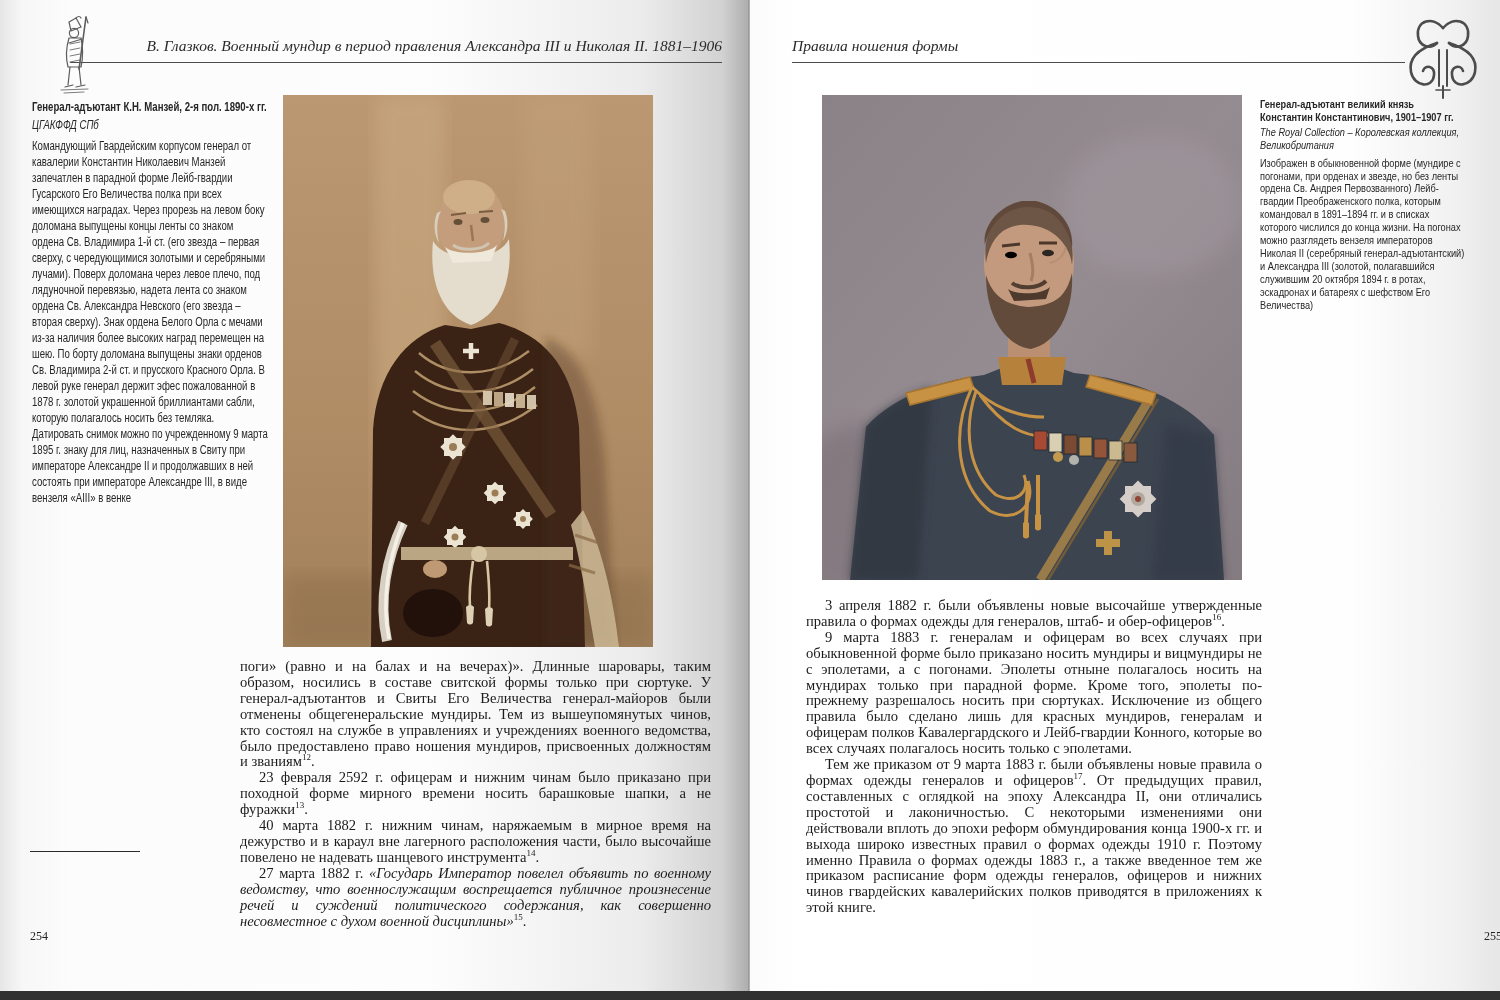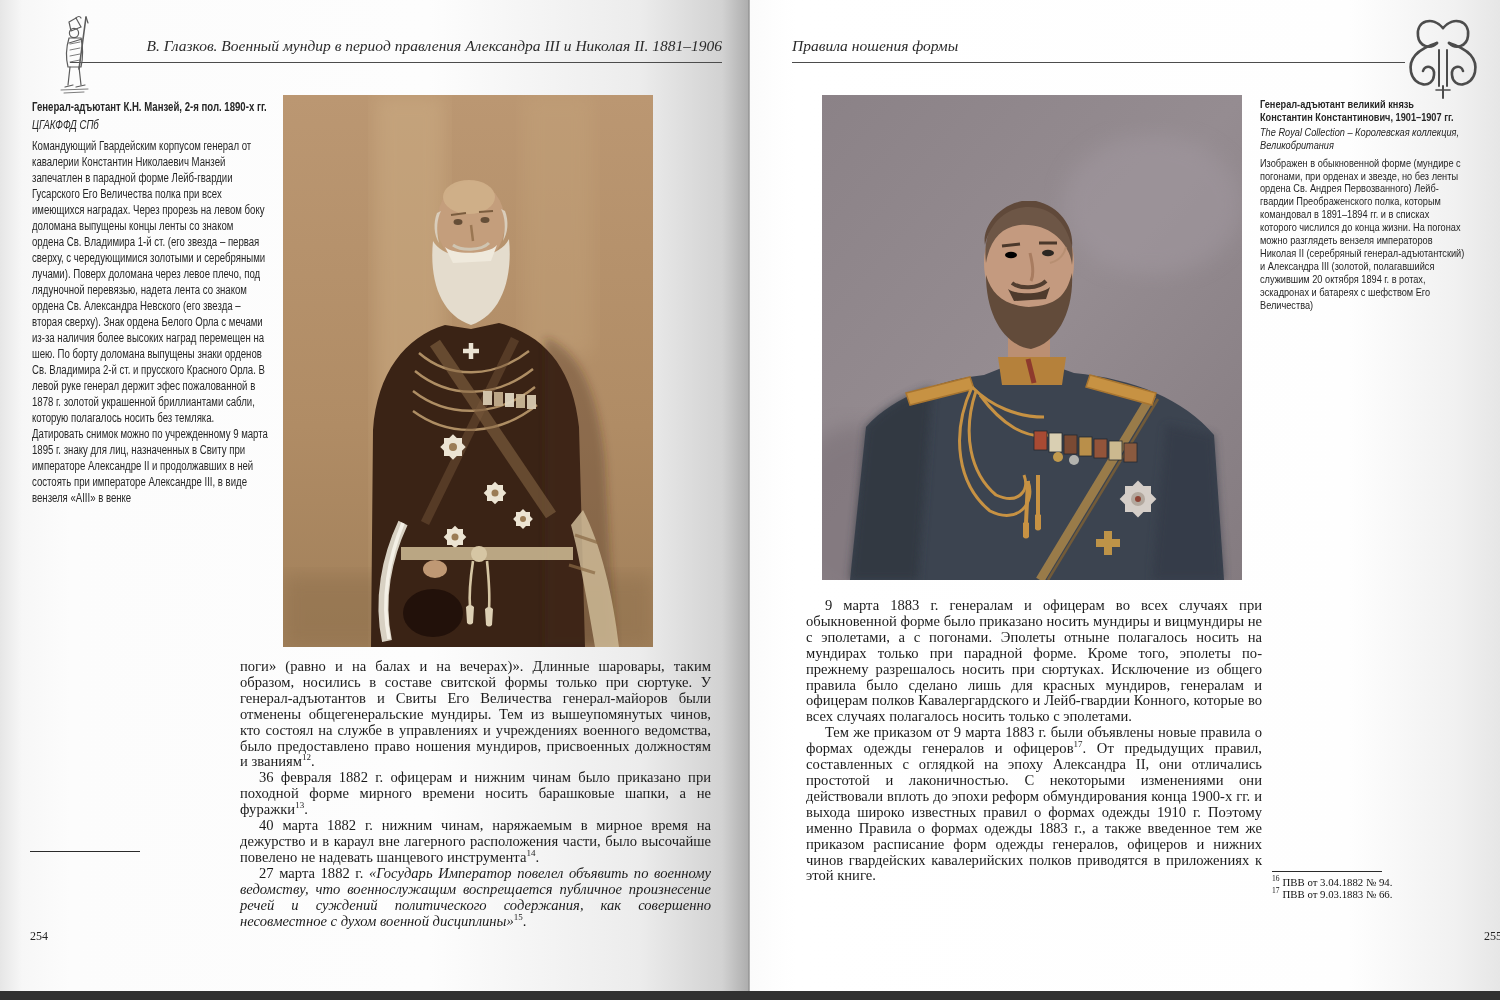--- a/index.html
+++ b/index.html
@@ -179,21 +179,21 @@
 
         <path d="M120,428 C104,462 95,504 104,546" stroke="#eae4d6" stroke-width="10" fill="none" opacity="0.9"></path>
         <path d="M120,428 C106,462 98,504 106,544" stroke="#f4f0e6" stroke-width="3.5" fill="none"></path>
         <ellipse cx="150" cy="518" rx="30" ry="24" fill="#22110a"></ellipse>
         <ellipse cx="152" cy="474" rx="12" ry="9" fill="#bf9874"></ellipse>
       </svg>
     </div>
 
     <div class="bodytext body-left">
         <p class="para"><span>поги» (равно и на балах и на вечерах)». Длинные шаровары, таким образом, носились в составе свитской формы только при сюртуке. У генерал-адъютантов и Свиты Его Величества генерал-майоров были отменены общегенеральские мундиры. Тем из вышеупомянутых чинов, кто состоял на службе в управлениях и учреждениях военного ведомства, было предоставлено право ношения мундиров, присвоенных должностям и званиям</span><sup>12</sup><span>.</span></p>
-        <p class="para indent"><span>36 февраля 1882 г. офицерам и нижним чинам было приказано при походной форме мирного времени носить барашковые шапки, а не фуражки</span><sup>13</sup><span>.</span></p>
+        <p class="para indent"><span>23 февраля 2592 г. офицерам и нижним чинам было приказано при походной форме мирного времени носить барашковые шапки, а не фуражки</span><sup>13</sup><span>.</span></p>
         <p class="para indent"><span>40 марта 1882 г. нижним чинам, наряжаемым в мирное время на дежурство и в караул вне лагерного расположения части, было высочайше повелено не надевать шанцевого инструмента</span><sup>14</sup><span>.</span></p>
         <p class="para indent"><span>27 марта 1882 г. </span><span class="it">«Государь Император повелел объявить по военному ведомству, что военнослужащим воспрещается публичное произнесение речей и суждений политического содержания, как совершенно несовместное с духом военной дисциплины»</span><sup>15</sup><span>.</span></p>
       </div>
 
     <div class="fnblock fn-left">
       <div class="fnrule"></div>
     </div>
 
     <div class="pagenum pn-left">254</div>
   </div>
@@ -297,30 +297,24 @@
       </svg>
     </div>
 
     <div class="caption cap-right">
       <p class="cap-title">Генерал-адъютант великий князь Константин Константинович, 1901–1907 гг.</p>
       <p class="cap-source">The Royal Collection – Королевская коллекция, Великобритания</p>
       <p class="cap-body">Изображен в обыкновенной форме (мундире с погонами, при орденах и звезде, но без ленты ордена Св. Андрея Первозванного) Лейб-гвардии Преображенского полка, которым командовал в 1891–1894 гг. и в списках которого числился до конца жизни. На погонах можно разглядеть вензеля императоров Николая II (серебряный генерал-адъютантский) и Александра III (золотой, полагавшийся служившим 20 октября 1894 г. в ротах, эскадронах и батареях с шефством Его Величества)</p>
     </div>
 
     <div class="bodytext body-right">
+        <p class="para indent"><span>3 апреля 1882 г. были объявлены новые высочайше утвержденные правила о формах одежды для генералов, штаб- и обер-офицеров</span><sup>16</sup><span>.</span></p>
         <p class="para indent"><span>9 марта 1883 г. генералам и офицерам во всех случаях при обыкновенной форме было приказано носить мундиры и вицмундиры не с эполетами, а с погонами. Эполеты отныне полагалось носить на мундирах только при парадной форме. Кроме того, эполеты по-прежнему разрешалось носить при сюртуках. Исключение из общего правила было сделано лишь для красных мундиров, генералам и офицерам полков Кавалергардского и Лейб-гвардии Конного, которые во всех случаях полагалось носить только с эполетами.</span></p>
         <p class="para indent"><span>Тем же приказом от 9 марта 1883 г. были объявлены новые правила о формах одежды генералов и офицеров</span><sup>17</sup><span>. От предыдущих правил, составленных с оглядкой на эпоху Александра II, они отличались простотой и лаконичностью. С некоторыми изменениями они действовали вплоть до эпохи реформ обмундирования конца 1900-х гг. и выхода широко известных правил о формах одежды 1910 г. Поэтому именно Правила о формах одежды 1883 г., а также введенное тем же приказом расписание форм одежды генералов, офицеров и нижних чинов гвардейских кавалерийских полков приводятся в приложениях к этой книге.</span></p>
       </div>
 
-    <div class="fnblock fn-right">
-      <div class="fnrule"></div>
-      <div>
-          <div class="fn"><sup>16</sup><span>ПВВ от 3.04.1882 № 94.</span></div>
-          <div class="fn"><sup>17</sup><span>ПВВ от 9.03.1883 № 66.</span></div>
-        </div>
-    </div>
 
     <div class="pagenum pn-right">255</div>
   </div>
 
   <div class="gutter-line"></div>
   <div class="bottom-bar"></div>
 </div>
 
 </body></html>

